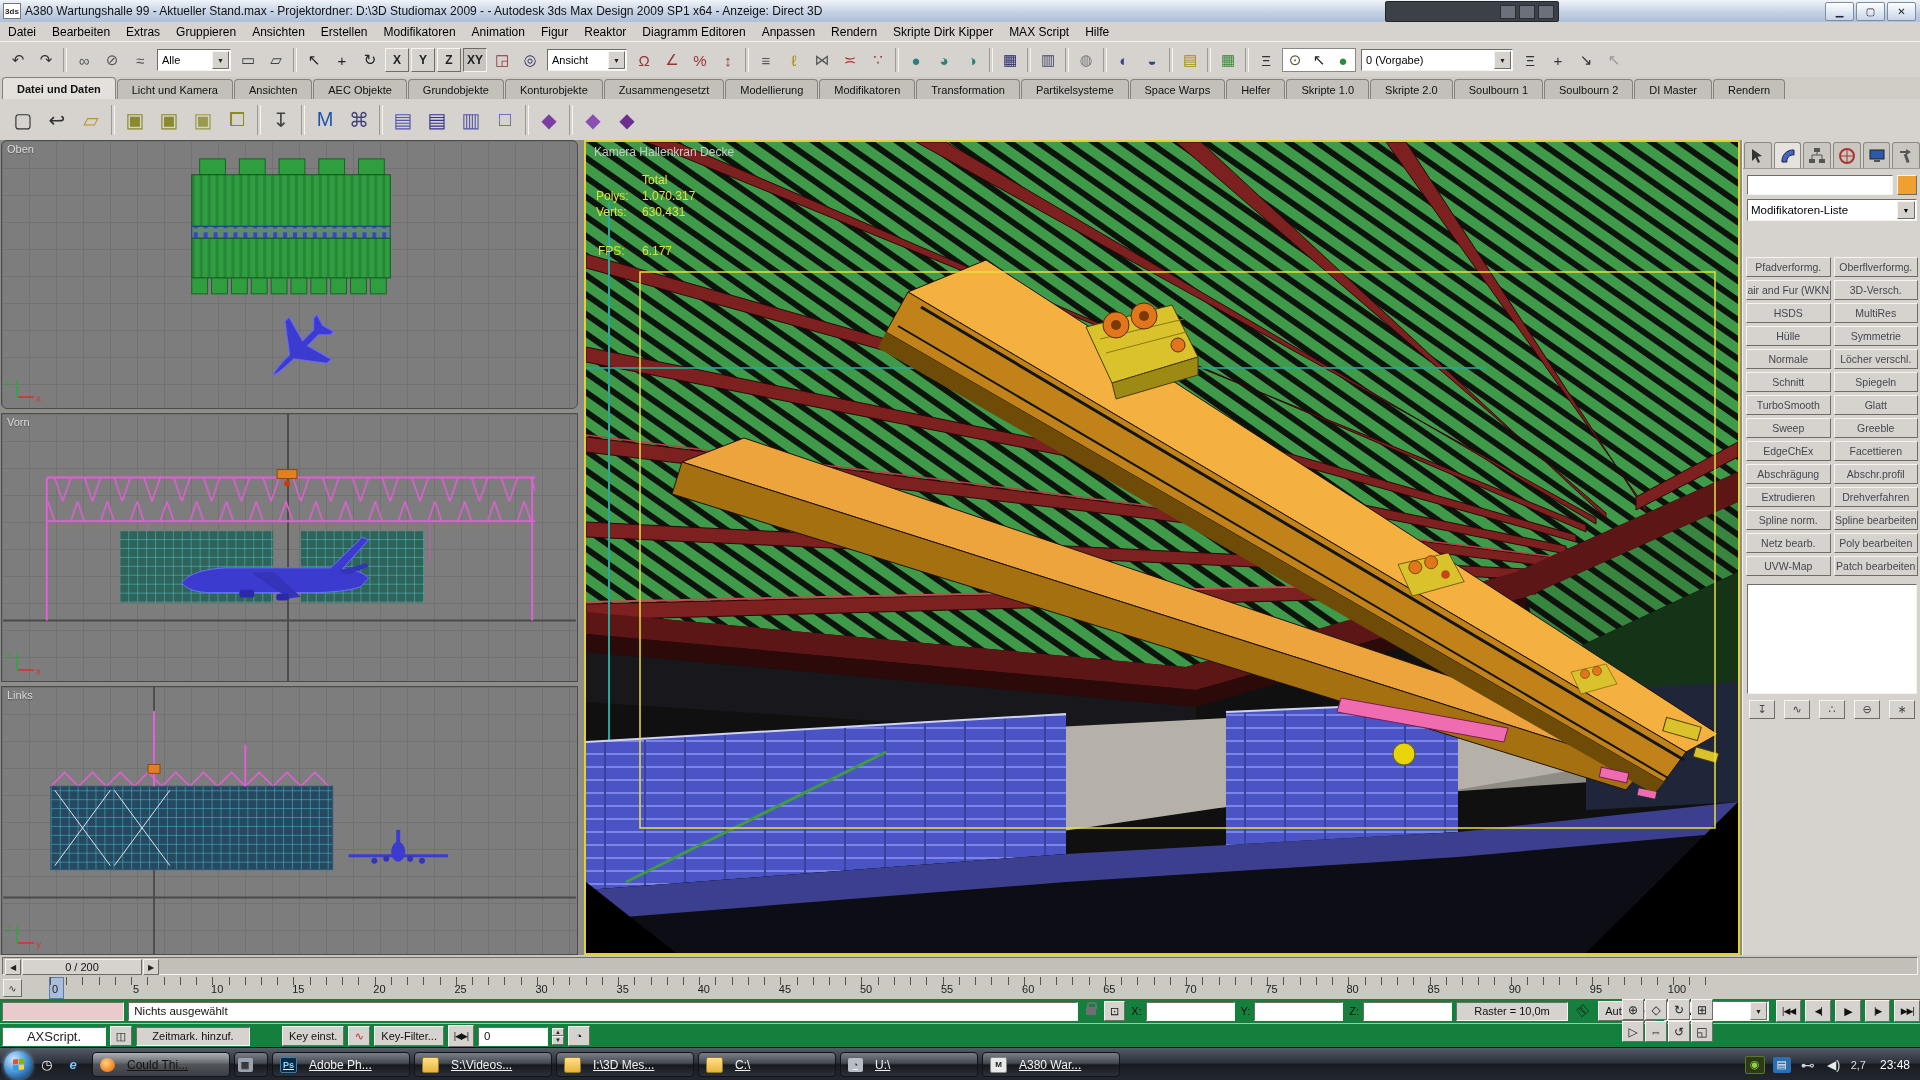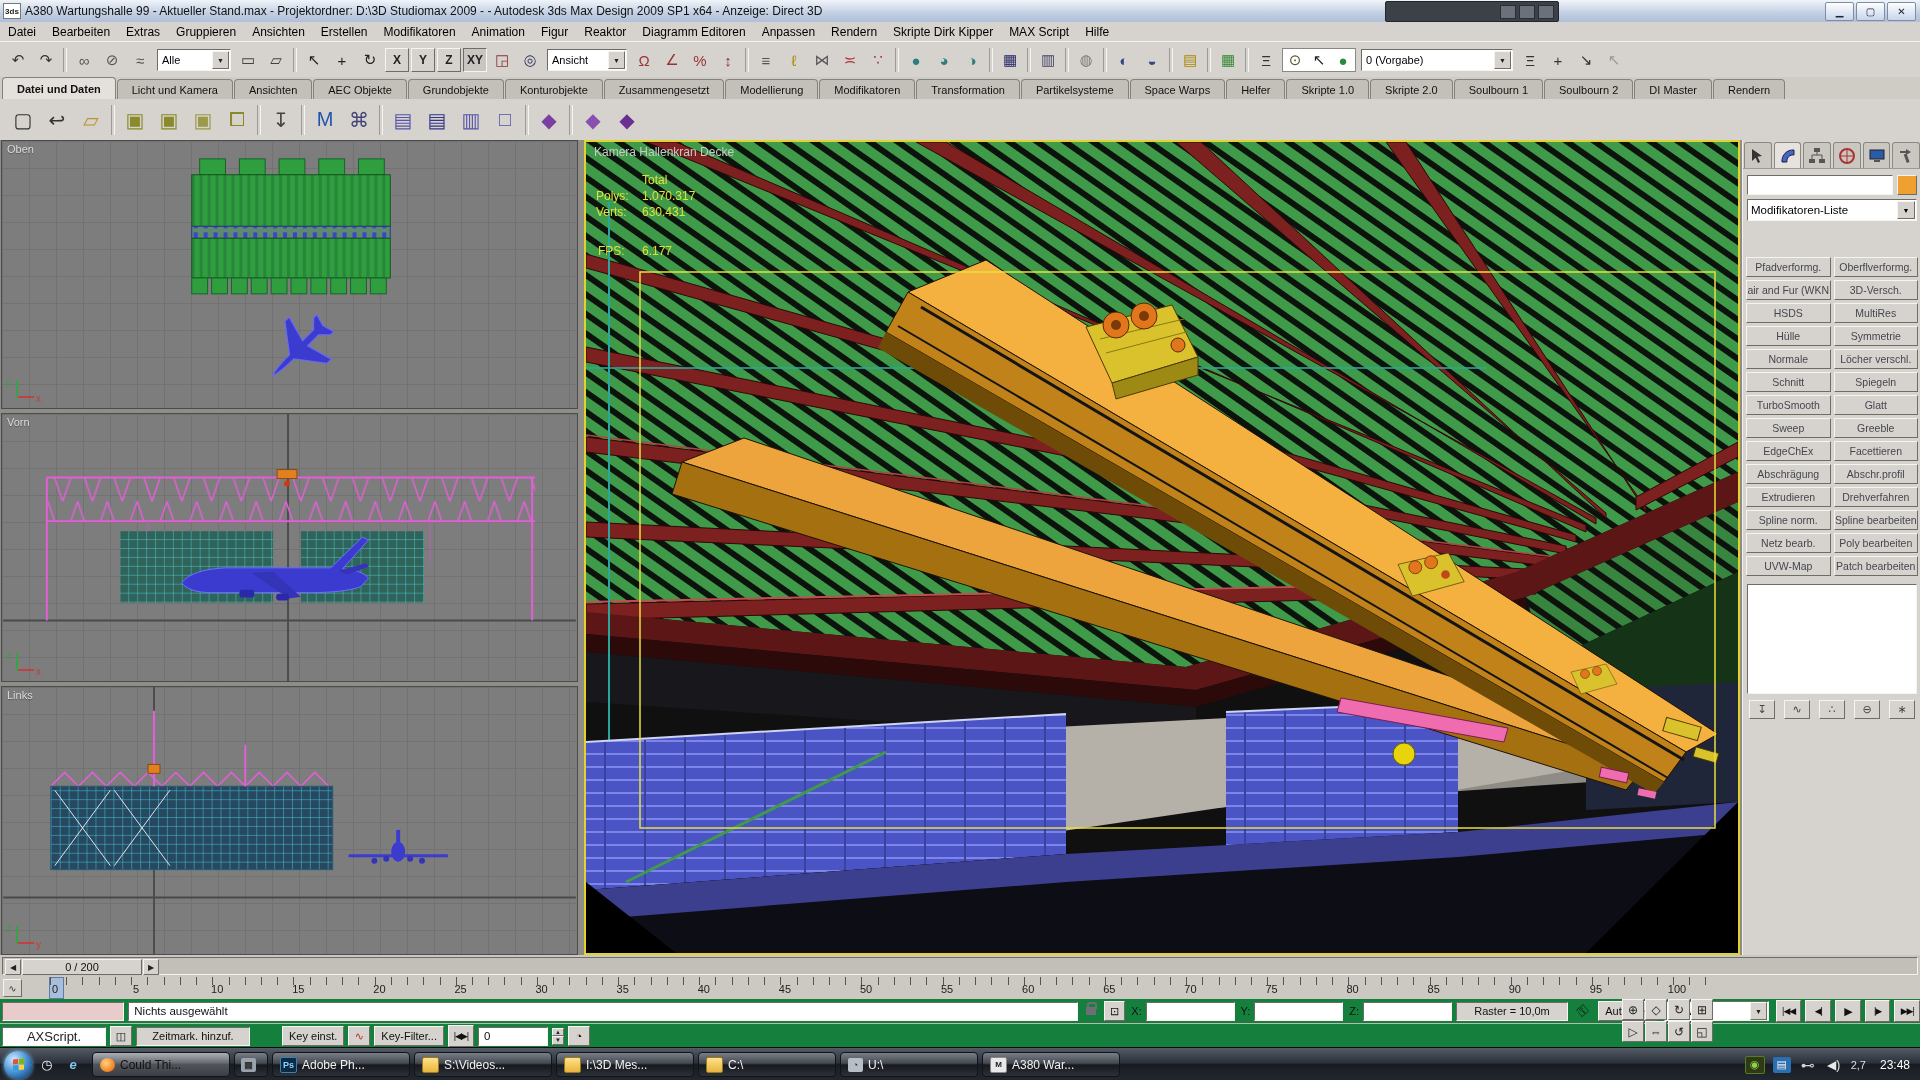--- a/index.html
+++ b/index.html
@@ -151,23 +151,23 @@
   .taskbar{position:absolute;left:0;top:1047px;width:1920px;height:33px;
     background:linear-gradient(#545b66,#2b313a 45%,#181c22 50%,#232830);display:flex;align-items:center;gap:4px;
     border-top:1px solid #0a0c10;}
   .orb{width:28px;height:28px;border-radius:50%;margin-left:4px;
     background:radial-gradient(circle at 35% 30%,#cfe8ff,#4f9ad8 45%,#1b5896 80%,#0d3a68);
     display:flex;align-items:center;justify-content:center;box-shadow:0 0 4px #7fb8ef;}
   .orblogo{display:grid;grid-template-columns:5px 5px;gap:1px;transform:skewY(-6deg);}
   .orblogo i{width:5px;height:5px;display:block;}
   .ql{width:22px;height:22px;display:flex;align-items:center;justify-content:center;border-radius:3px;
     color:#e8e8e8;font-size:13px;}
-  .tbtn{height:25px;border-radius:4px;border:1px solid #10131a;display:flex;align-items:center;gap:5px;
+  .tbtn{height:25px;border-radius:4px;border:1px solid #10131a;display:flex;align-items:center;gap:12px;
     background:linear-gradient(rgba(255,255,255,.28),rgba(255,255,255,.10) 48%,rgba(0,0,0,.12) 52%,rgba(255,255,255,.06));
-    color:#f2f2f2;font-size:12px;padding:0 7px;width:138px;box-sizing:border-box;white-space:nowrap;overflow:hidden;}
+    color:#f2f2f2;font-size:12px;padding:0 7px;width:138px;box-sizing:border-box;white-space:nowrap;overflow:hidden;text-decoration:underline;}
   .tbtn.active{background:linear-gradient(rgba(255,255,255,.55),rgba(255,255,255,.25) 48%,rgba(255,255,255,.12));color:#111;}
   .tbtn.mini{width:34px;justify-content:center;}
   .tb-ico{width:15px;height:14px;flex:0 0 auto;display:flex;align-items:center;justify-content:center;
     font-size:9px;font-weight:bold;border-radius:2px;color:#fff;}
   .tb-ico.firefox{background:radial-gradient(circle at 40% 35%,#ffd27f,#f07f1f 70%,#b14a08);border-radius:50%;}
   .tb-ico.tool{background:#9aa3ad;color:#333;}
   .tb-ico.photoshop{background:#0b2a44;color:#8fd3ff;border:1px solid #3d7fb2;}
   .tb-ico.folder{background:linear-gradient(#ffe08a,#e8b53c);border:1px solid #9a7a1e;}
   .tb-ico.drive{background:#b8bec6;color:#333;}
   .tb-ico.max{background:#e8e8e8;color:#1a1a1a;border:1px solid #888;font-size:8px;}
@@ -334,21 +334,21 @@
       <span class="tsep"></span>
       <span class="ticon" style="color: rgb(122, 63, 160);">◆</span>
       <span class="tsep"></span>
       <span class="ticon" style="color: rgb(138, 79, 176);">◆</span>
       <span class="ticon" style="color: rgb(106, 47, 144);">◆</span>
     </div>
 
   <div class="workarea">
     <div class="vpcol">
 
-      <div class="viewport" style="top:0;">
+      <div class="viewport" style="top:0;border-radius:6px;">
         <span class="vp-label">Oben</span>
         <svg class="vpsvg" viewBox="0 0 577 269">
           <defs>
             <pattern id="tg" width="8" height="8" patternUnits="userSpaceOnUse">
               <rect width="8" height="8" fill="#2f9e3e"></rect>
                 <rect width="3" height="8" fill="#27863a"></rect>
             </pattern>
             <pattern id="tb" width="10" height="12" patternUnits="userSpaceOnUse">
               <rect width="10" height="12" fill="#5f8a70"></rect>
                 <rect x="2" y="2" width="4" height="8" fill="#3946c8"></rect>

